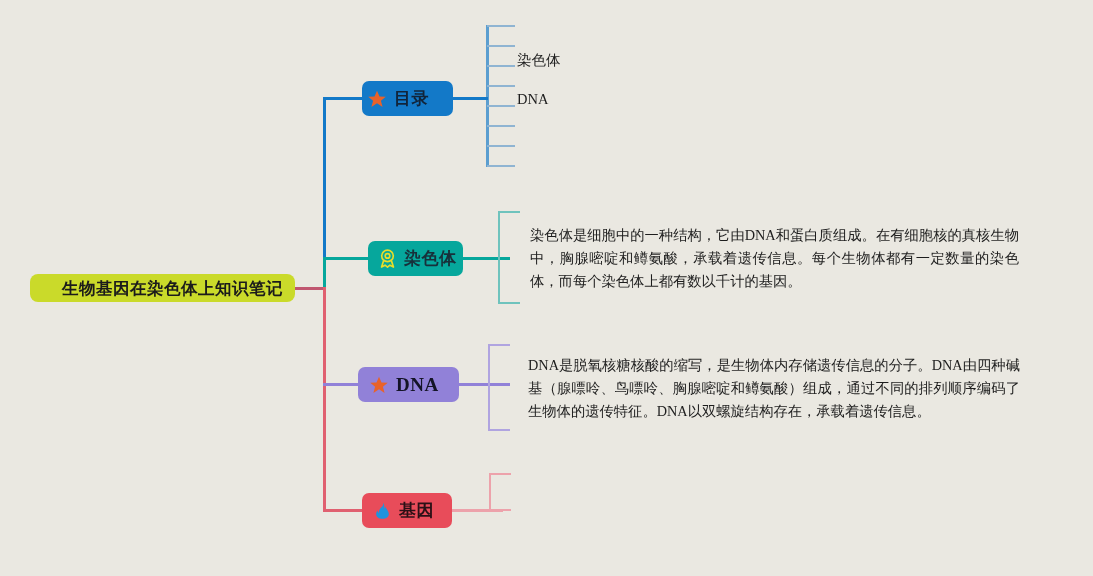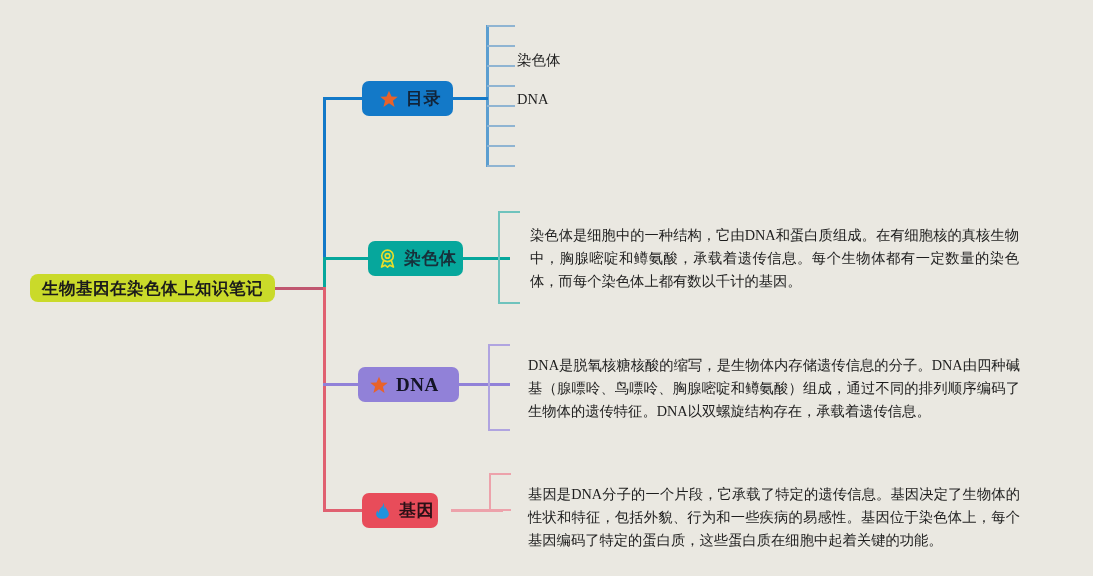--- a/index.html
+++ b/index.html
@@ -40,46 +40,46 @@
 
   
   #root{
     left:30px;top:274px;
     height:28px;
     padding:0 12px;
     background:#cada2a;
     border-radius:8px;
     justify-content:center;
   }
-  #root .label{font-size:16.5px;color:#1b1b1b;font-weight:700;}
+  #root .label{font-size:16.5px;color:#1b1b1b;font-weight:700;margin-left:20px;}
 
   
   #n-toc{
     left:362px;top:81px;width:91px;height:35px;
-    background:#1379c8;padding-left:16px;
+    background:#1379c8;padding-left:4px;
   }
   #n-toc .label{color:#11243a;}
 
   
   #n-chr{
     left:368px;top:241px;width:95px;height:35px;
     background:#06a79c;padding-left:8px;
   }
   #n-chr .label{color:#17303a;}
 
   
   #n-dna{
     left:358px;top:367px;width:101px;height:35px;
     background:#9181d8;padding-left:10px;
   }
   #n-dna .label{color:#141427;font-family:"Liberation Serif",serif;font-size:19px;}
 
   
   #n-gene{
-    left:362px;top:493px;width:76px;height:35px;
+    left:362px;top:493px;width:90px;height:35px;
     background:#e84c5a;padding-left:9px;
   }
   #n-gene .label{color:#2a1016;}
 
   
   .leaf{
     position:absolute;
     font-family:"Liberation Serif","DejaVu Serif",serif;
     color:#1d1d1d;
     font-size:14.5px;
@@ -181,15 +181,14 @@
     <span class="label">基因</span>
   </div>
 
   <div class="leaf" style="left:517px;top:53px;">染色体</div>
   <div class="leaf" style="left:517px;top:92px;">DNA</div>
 
   <div class="para" style="left:530px;top:224px;width:489px;">染色体是细胞中的一种结构，它由DNA和蛋白质组成。在有细胞核的真核生物中，胸腺嘧啶和鳟氨酸，承载着遗传信息。每个生物体都有一定数量的染色体，而每个染色体上都有数以千计的基因。</div>
 
   <div class="para" style="left:528px;top:354px;width:492px;">DNA是脱氧核糖核酸的缩写，是生物体内存储遗传信息的分子。DNA由四种碱基（腺嘌呤、鸟嘌呤、胸腺嘧啶和鳟氨酸）组成，通过不同的排列顺序编码了生物体的遗传特征。DNA以双螺旋结构存在，承载着遗传信息。</div>
 
-  <div class="para" style="left:528px;top:483px;width:492px;">基因是DNA分子的一个片段，它承载了特定的遗传信息。基因决定了生物体的性状和特征，包括外貌、行为和一些疾病的易感性。基因位于染色体上，每个基因编码了特定的蛋白质，这些蛋白质在细胞中起着关键的功能。</div>
 
 </div>
 
 </body></html>

